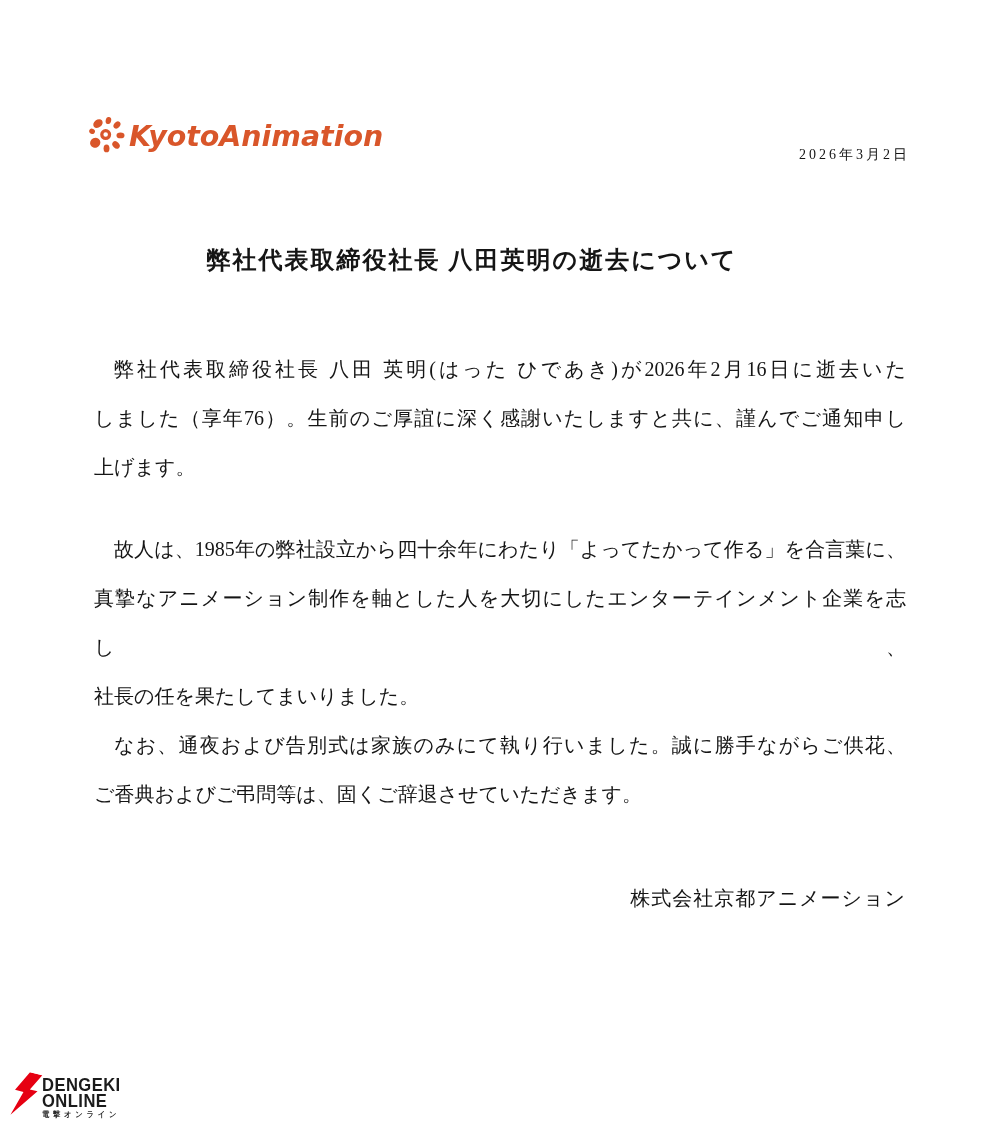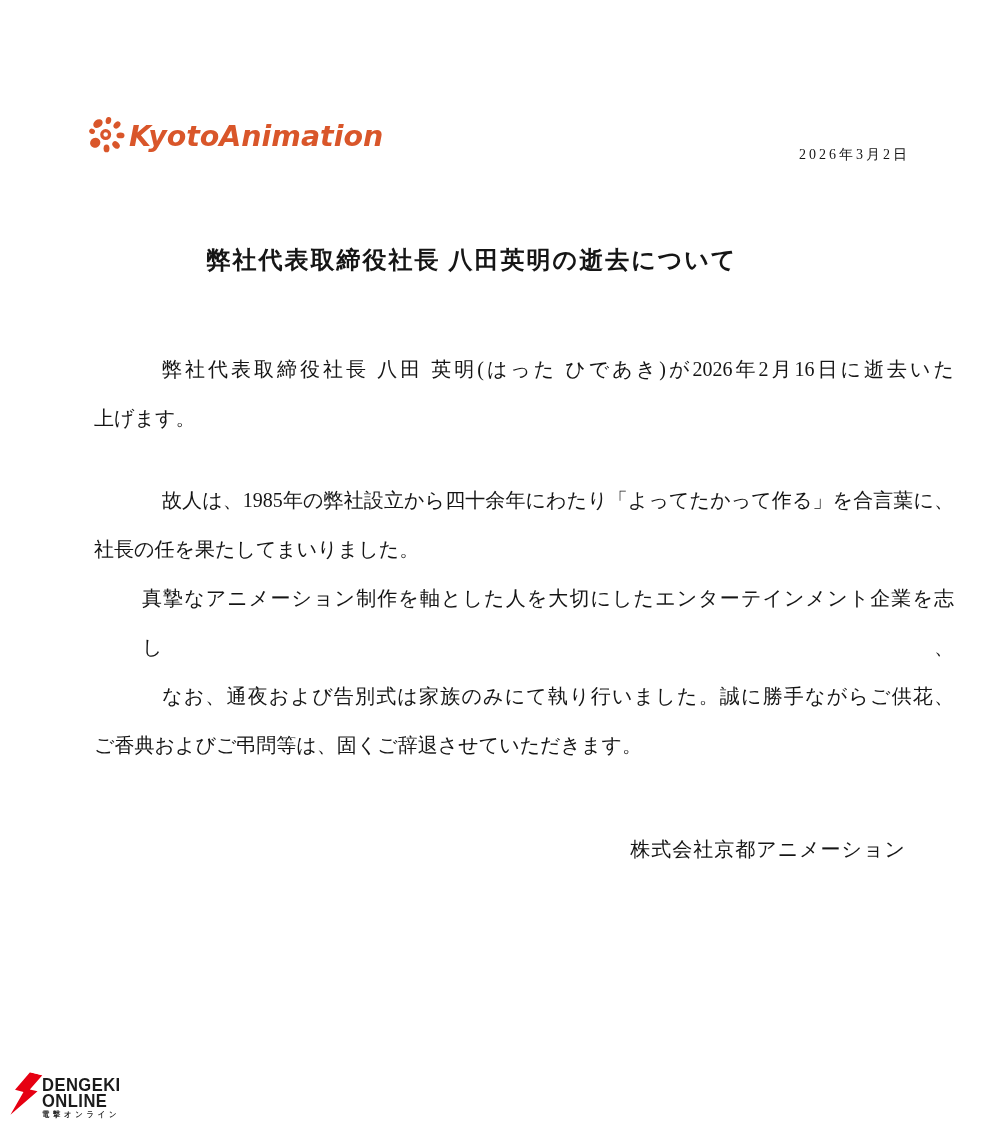--- a/index.html
+++ b/index.html
@@ -41,21 +41,21 @@
   }
 
   
   .doc-body{
     position:absolute;top:345px;left:94px;width:812px;
     font-size:20px;line-height:49px;
   }
   .doc-body p{margin:0;padding:0;}
   .doc-body p.gap{margin-bottom:33px;}
   .line{width:100%;}
-  .line.fill{text-align:justify;text-align-last:justify;text-justify:inter-character;margin-left:48px;}
+  .line.fill{text-align:justify;text-align-last:justify;text-justify:inter-character;}
   .line.first{text-indent:1em;}
 
   .signature{
     margin-top:55px;
     text-align:right;
     font-size:20px;letter-spacing:1px;
   }
 
   
   .dengeki{
@@ -101,26 +101,27 @@
   <span class="logotext" style="color:#D9562A">KyotoAnimation</span>
 </div>
 
 <div class="date">2026年3月2日</div>
 
 <div class="doc-title">弊社代表取締役社長 八田英明の逝去について</div>
 
 <div class="doc-body">
   <p class="gap">
     <span class="line first fill" style="display:block">弊社代表取締役社長 八田 英明(はった ひであき)が2026年2月16日に逝去いた</span>
+    <span class="line fill" style="display:block">しました（享年76）。生前のご厚誼に深く感謝いたしますと共に、謹んでご通知申し</span>
     <span class="line" style="display:block">上げます。</span>
   </p>
   <p>
     <span class="line first fill" style="display:block">故人は、1985年の弊社設立から四十余年にわたり「よってたかって作る」を合言葉に、</span>
+    <span class="line fill" style="display:block">真摯なアニメーション制作を軸とした人を大切にしたエンターテインメント企業を志し、</span>
     <span class="line" style="display:block">社長の任を果たしてまいりました。</span>
-    <span class="line fill" style="display:block">真摯なアニメーション制作を軸とした人を大切にしたエンターテインメント企業を志し、</span>
   </p>
   <p>
     <span class="line first fill" style="display:block">なお、通夜および告別式は家族のみにて執り行いました。誠に勝手ながらご供花、</span>
     <span class="line" style="display:block">ご香典およびご弔問等は、固くご辞退させていただきます。</span>
   </p>
   <div class="signature">株式会社京都アニメーション</div>
 </div>
 
 <div class="dengeki">
   <span>

